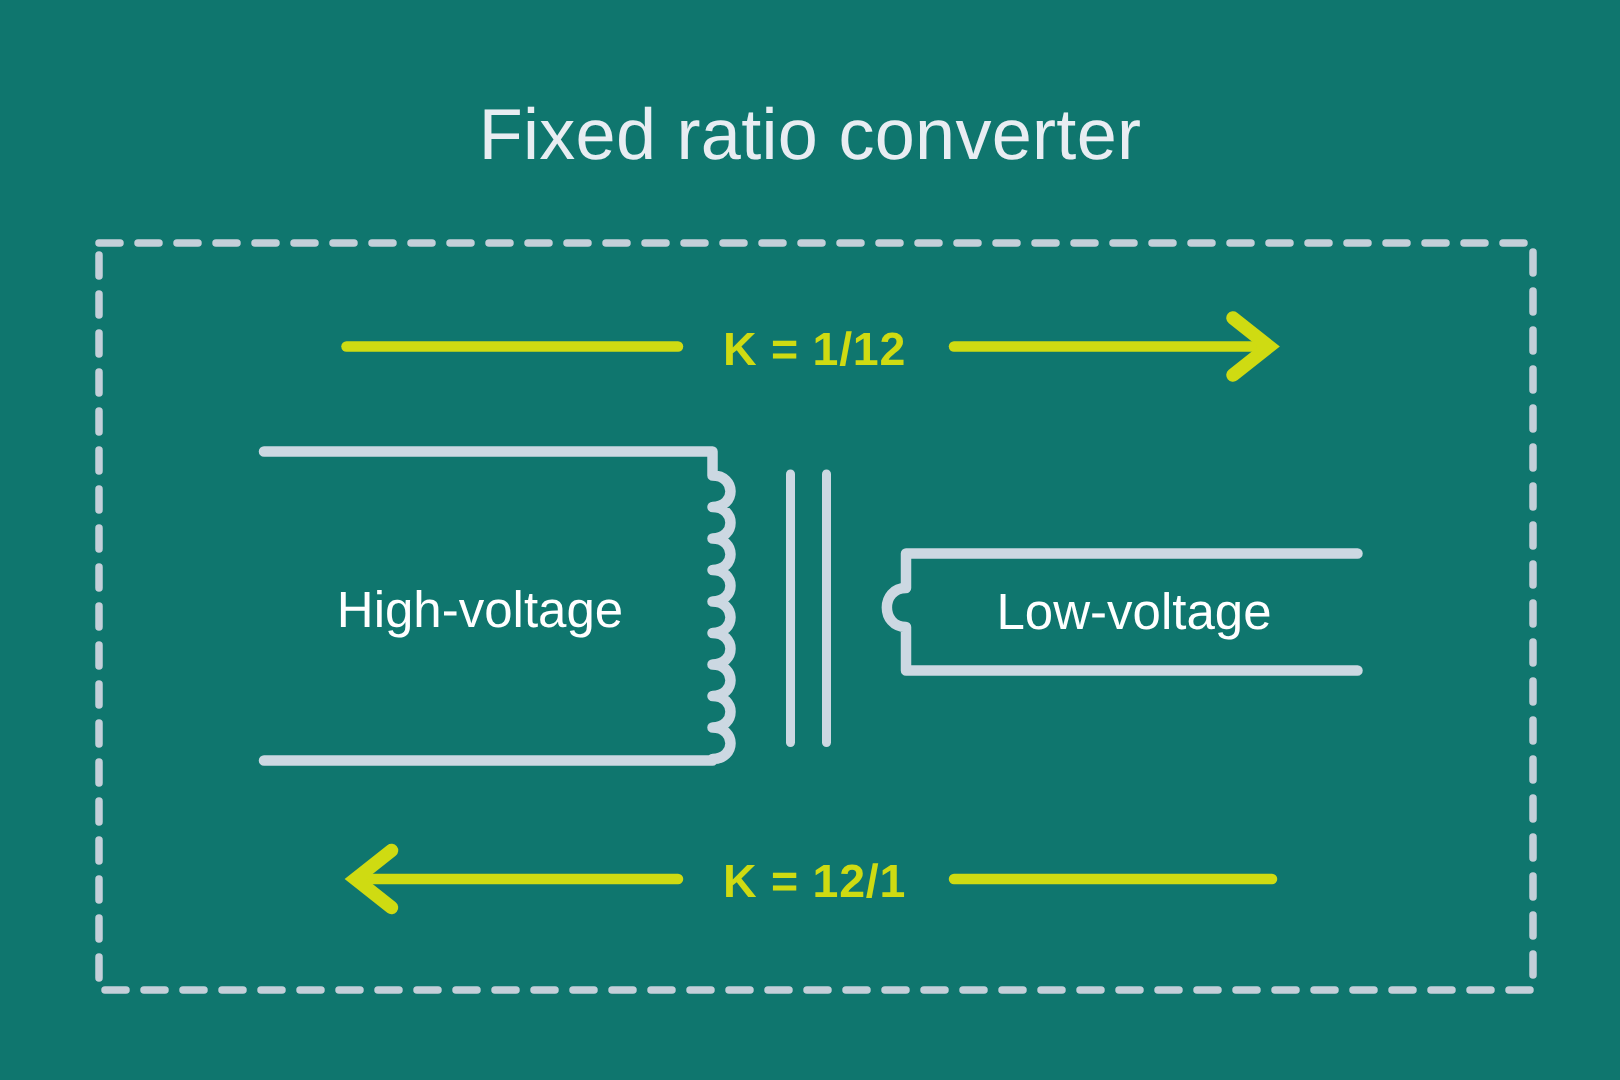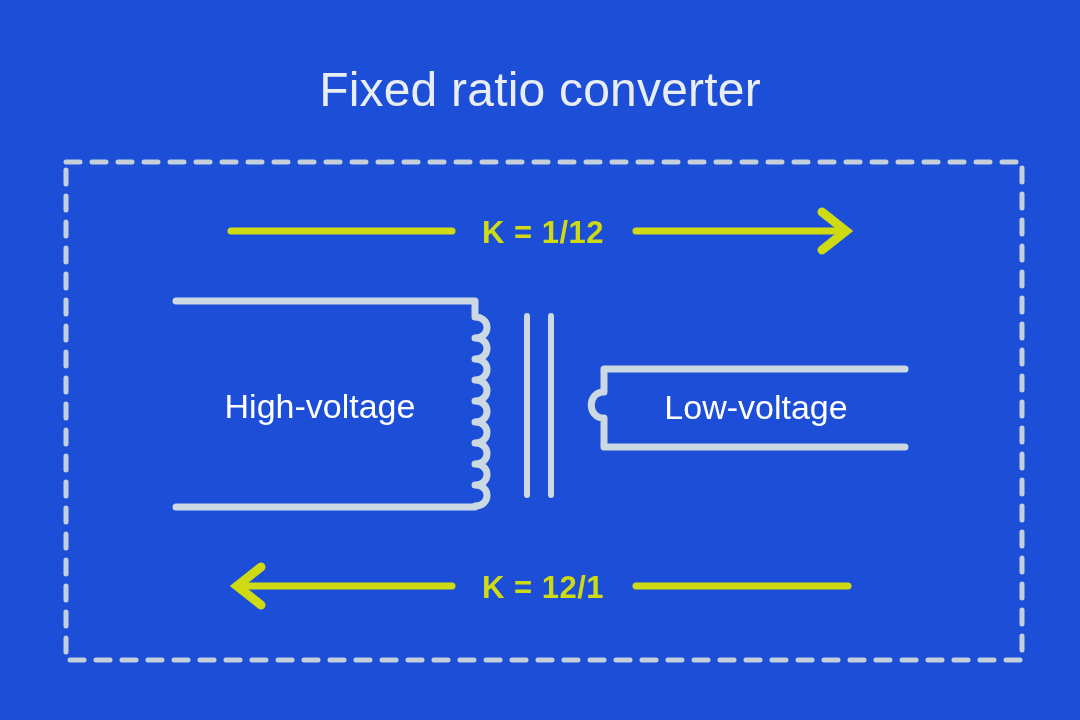--- a/index.html
+++ b/index.html
@@ -4,21 +4,21 @@
 <style>
   html, body {
     margin: 0;
     padding: 0;
     background: #49596b;
   }
   #stage {
     position: relative;
     width: 1080px;
     height: 720px;
-    background: #1d4ed8;
+    background: #0f766e;
     overflow: hidden;
     font-family: "Liberation Sans", sans-serif;
   }
   #diagram-svg {
     position: absolute;
     left: 0;
     top: 0;
     width: 1080px;
     height: 720px;
     display: block;

